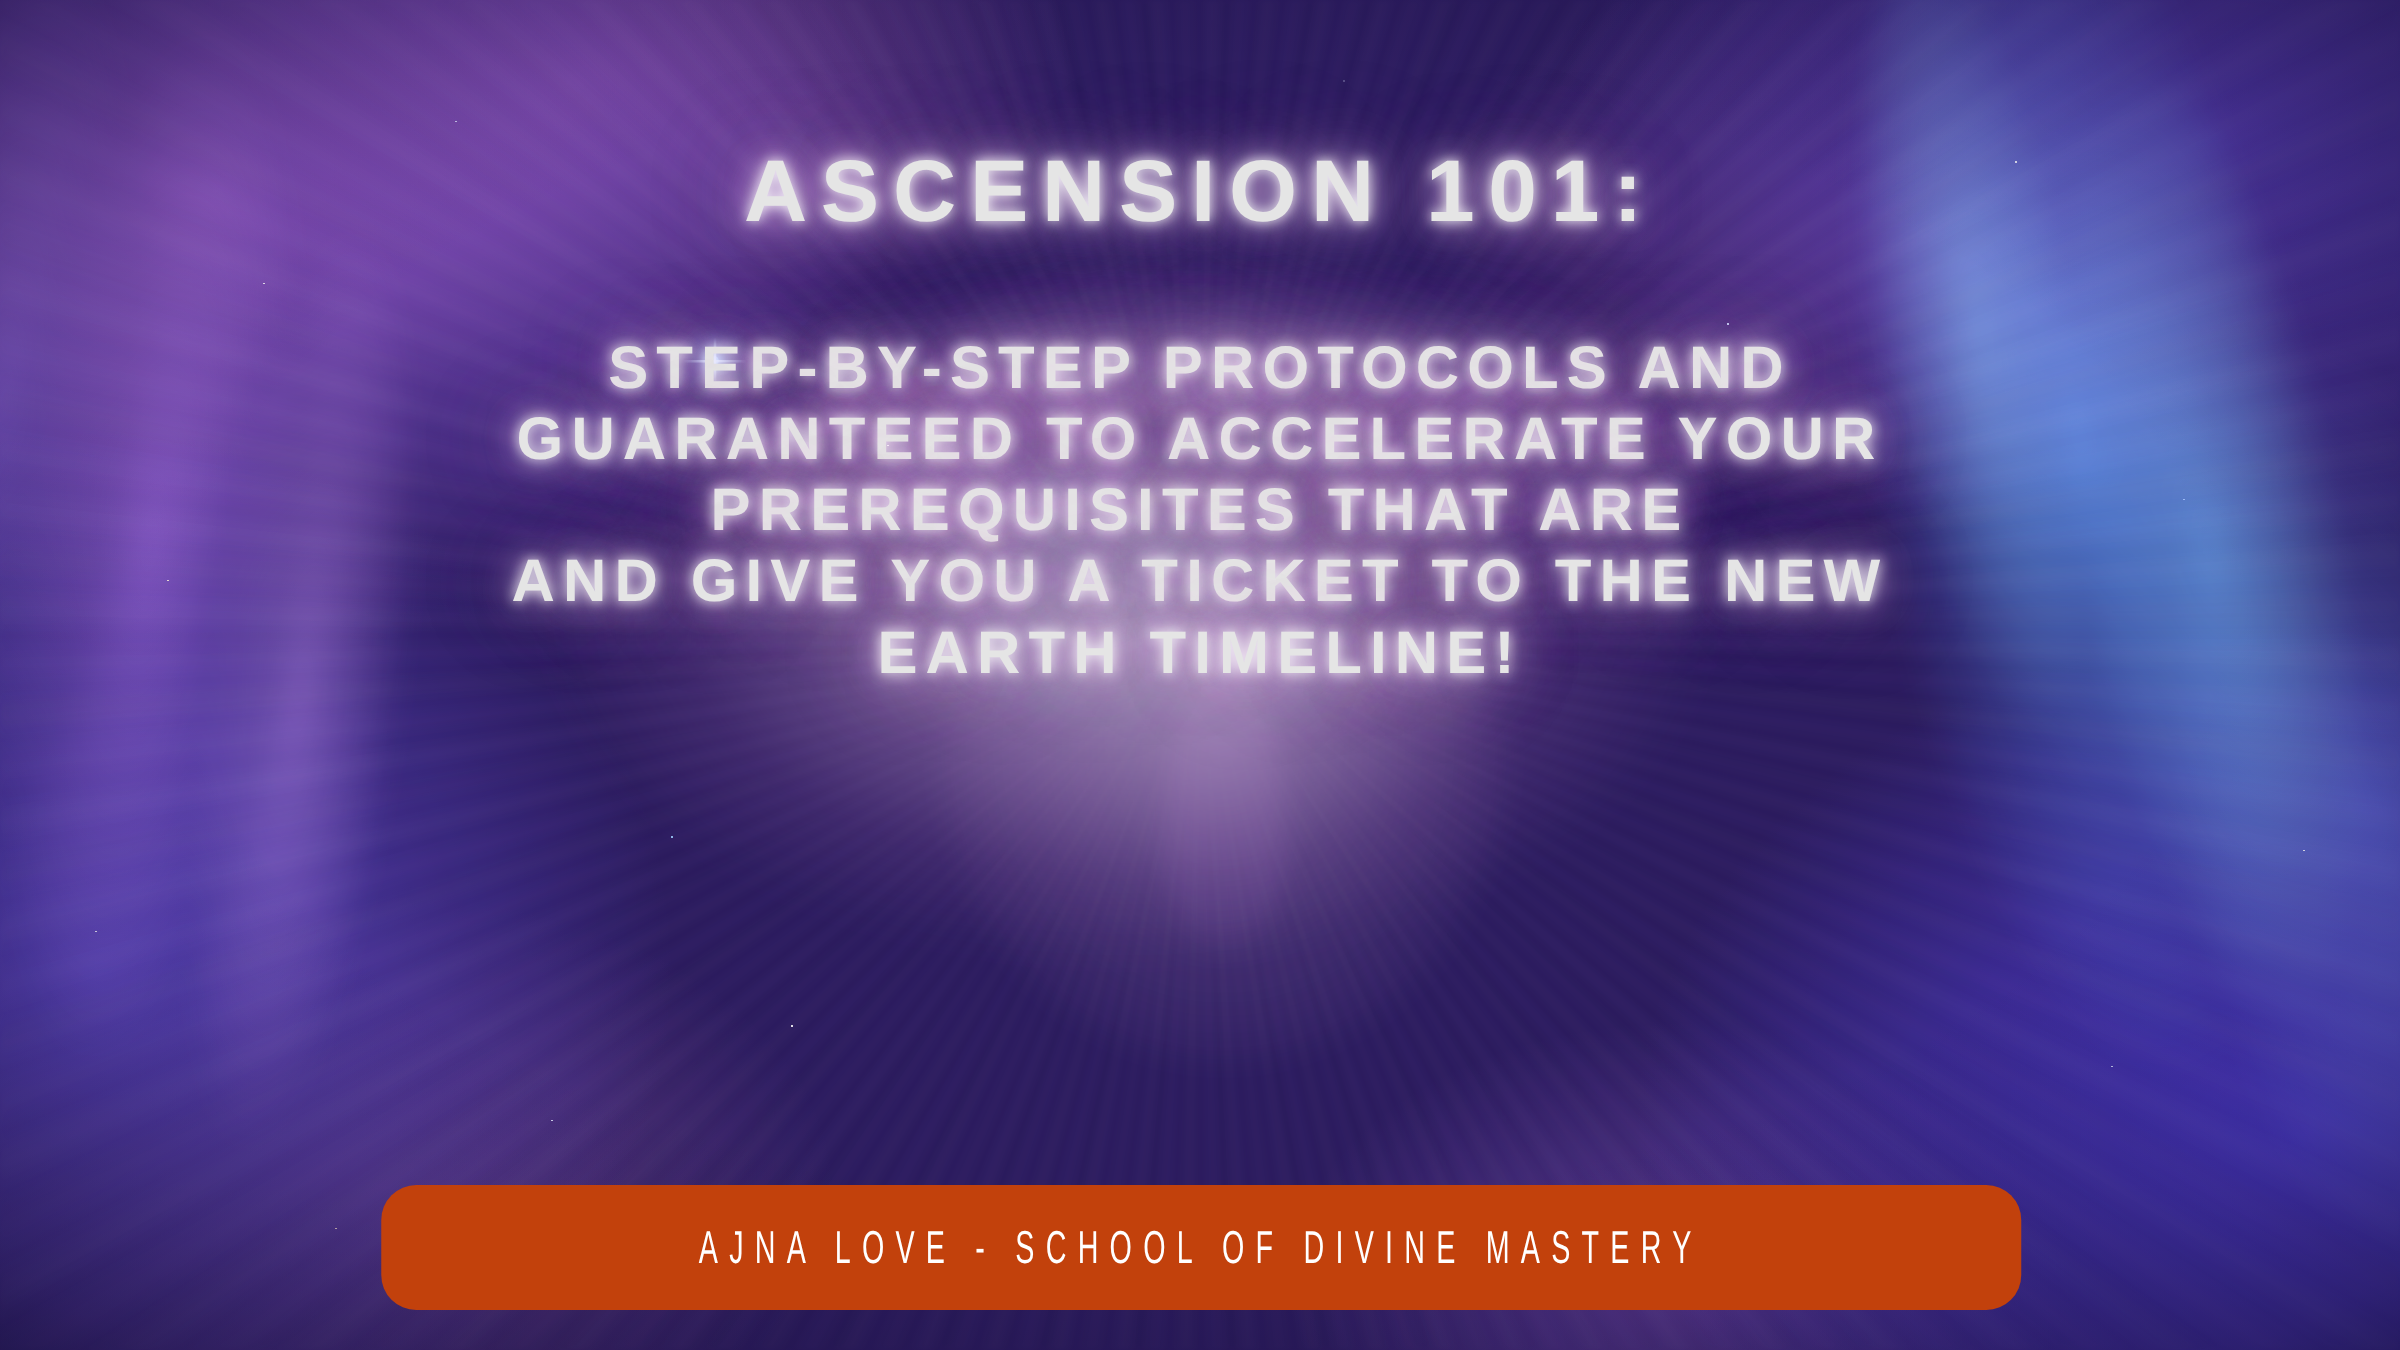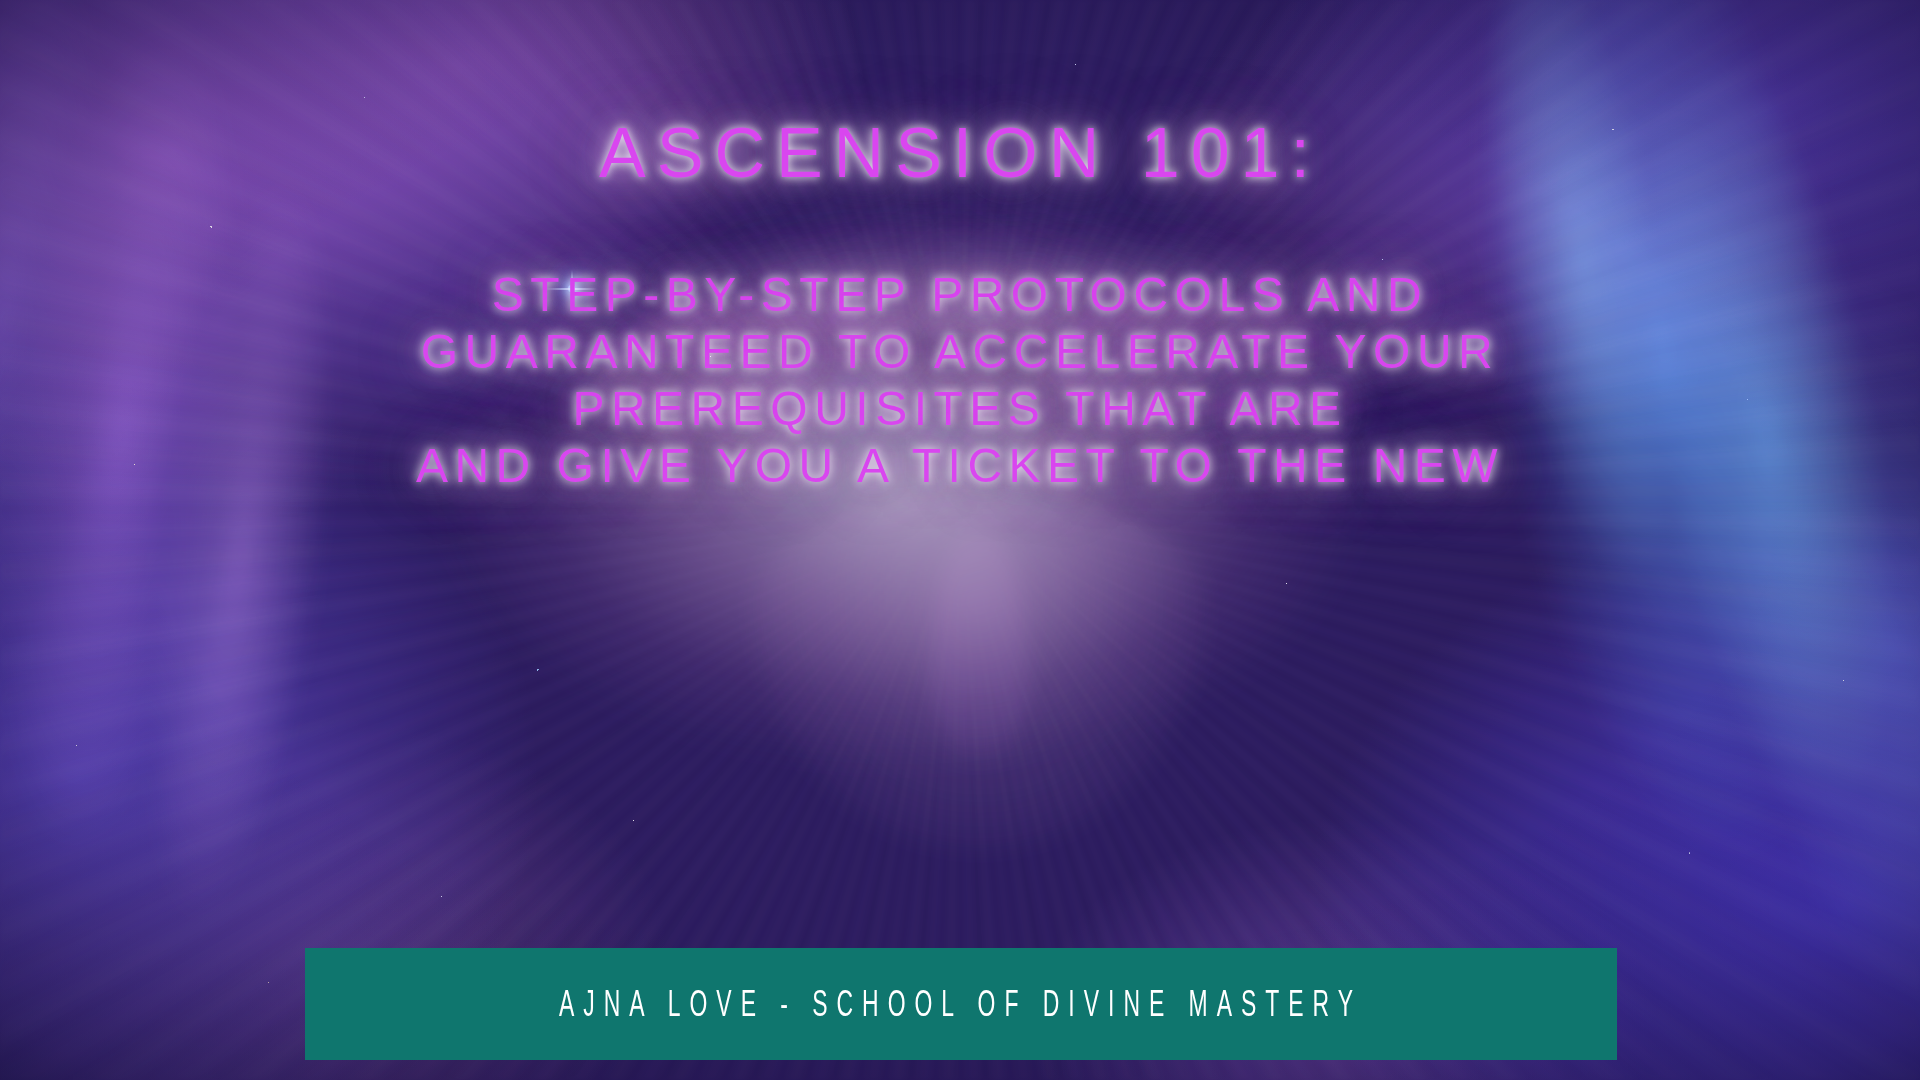--- a/index.html
+++ b/index.html
@@ -229,22 +229,22 @@
   #content {
     position: absolute;
     inset: 0;
     display: flex;
     flex-direction: column;
     align-items: center;
   }
 
   .headline {
     margin: 0;
-    color: #d946ef;
-    font-weight: 400;
+    color: #e5e5e5;
+    font-weight: 700;
     text-align: center;
     text-transform: uppercase;
     text-shadow:
        0 0 10px rgba(255,255,255,0.95),
        0 0 26px rgba(255,225,255,0.80),
        0 0 52px rgba(255,190,250,0.55),
        0 0 90px rgba(230,150,240,0.35);
   }
 
   #title-block {
@@ -267,25 +267,26 @@
     line-height: 1.19;
     display: block;
   }
 
   
   #footer-bar {
     position: absolute;
     left: 305px;
     top: 948px;
     width: 1312px;
-    height: 112px;
-    background: #0f766e;
+    height: 100px;
+    background: #c2410c;
     display: flex;
     align-items: center;
     justify-content: center;
+    border-radius: 28px;
   }
   #footer-text {
     color: #ffffff;
     font-size: 37px;
     font-weight: 400;
     letter-spacing: 14.5px;
     text-transform: uppercase;
     white-space: nowrap;
     transform: scaleX(0.62);
     transform-origin: center center;
@@ -324,20 +325,21 @@
 
     <div id="title-block">
       <h1 class="headline" id="poster-title">ASCENSION 101:</h1>
     </div>
 
     <div id="subhead-block">
       <span class="headline subhead-line">STEP-BY-STEP PROTOCOLS AND</span>
       <span class="headline subhead-line">GUARANTEED TO ACCELERATE YOUR</span>
       <span class="headline subhead-line">PREREQUISITES THAT ARE</span>
       <span class="headline subhead-line">AND GIVE YOU A TICKET TO THE NEW</span>
+      <span class="headline subhead-line">EARTH TIMELINE!</span>
     </div>
 
   </div>
 
   <div id="footer-bar">
     <div id="footer-text">AJNA LOVE - SCHOOL OF DIVINE MASTERY</div>
   </div>
 
 </div>
 

